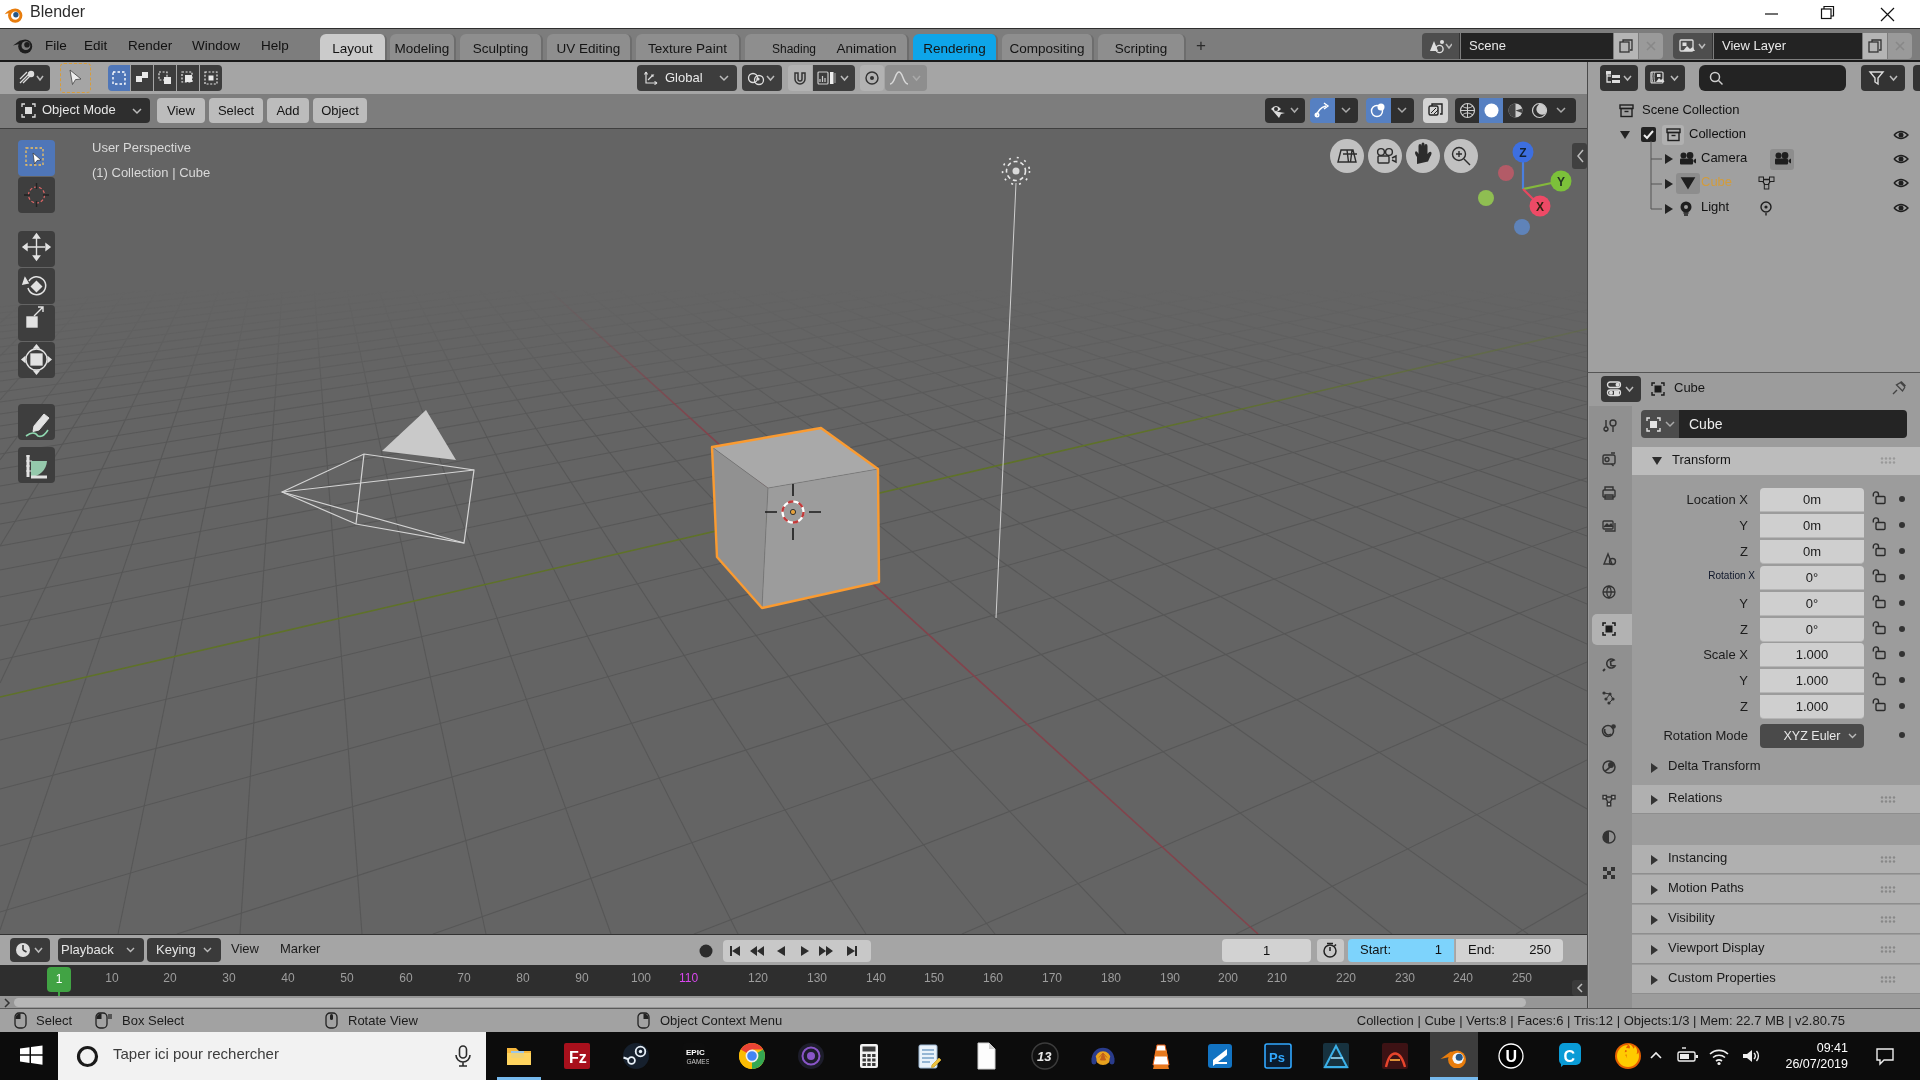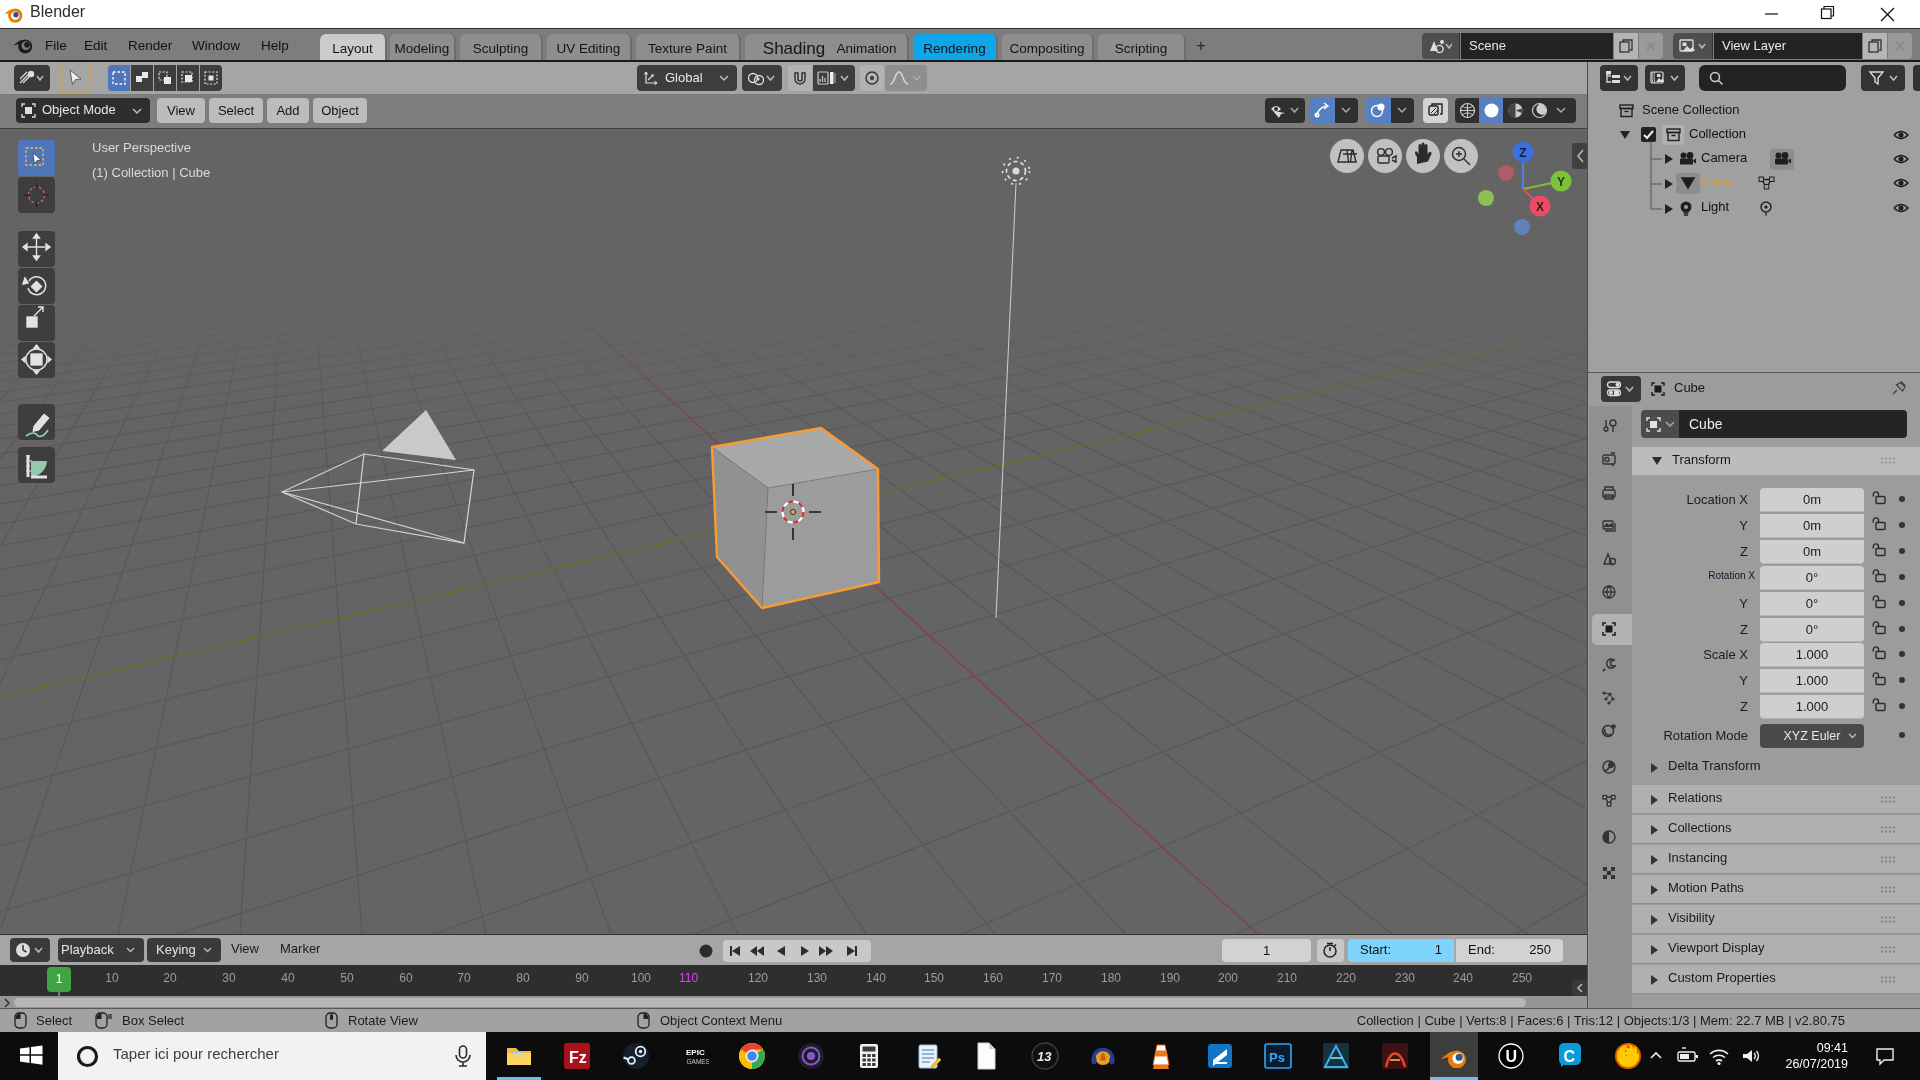--- a/index.html
+++ b/index.html
@@ -34,21 +34,21 @@
  <div class="abs" style="left:45px;top:9px;font-size:13.5px;color:#111">File</div>
     <div class="abs" style="left:84px;top:9px;font-size:13.5px;color:#111">Edit</div>
     <div class="abs" style="left:128px;top:9px;font-size:13.5px;color:#111">Render</div>
     <div class="abs" style="left:192px;top:9px;font-size:13.5px;color:#111">Window</div>
     <div class="abs" style="left:261px;top:9px;font-size:13.5px;color:#111">Help</div>
     <div class="abs" style="left:320px;top:5px;width:67px;height:29px;background:#cbcbcb;border-radius:6px 6px 0 0;border-right:2px solid #6d6d6d;color:#141414;font-size:13.5px;text-align:center;line-height:30px">Layout</div>
     <div class="abs" style="left:390px;top:5px;width:66px;height:29px;background:#8e8e8e;border-radius:6px 6px 0 0;border-right:2px solid #6d6d6d;color:#141414;font-size:13.5px;text-align:center;line-height:30px">Modeling</div>
     <div class="abs" style="left:460px;top:5px;width:83px;height:29px;background:#8e8e8e;border-radius:6px 6px 0 0;border-right:2px solid #6d6d6d;color:#141414;font-size:13.5px;text-align:center;line-height:30px">Sculpting</div>
     <div class="abs" style="left:547px;top:5px;width:85px;height:29px;background:#8e8e8e;border-radius:6px 6px 0 0;border-right:2px solid #6d6d6d;color:#141414;font-size:13.5px;text-align:center;line-height:30px">UV Editing</div>
     <div class="abs" style="left:636px;top:5px;width:105px;height:29px;background:#8e8e8e;border-radius:6px 6px 0 0;border-right:2px solid #6d6d6d;color:#141414;font-size:13.5px;text-align:center;line-height:30px">Texture Paint</div>
-    <div class="abs" style="left:745px;top:5px;width:100px;height:29px;background:#8e8e8e;border-radius:6px 6px 0 0;border-right:2px solid #6d6d6d;color:#141414;font-size:17px;text-align:center;line-height:30px">Shading</div>
+    <div class="abs" style="left:745px;top:5px;width:100px;height:29px;background:#8e8e8e;border-radius:6px 6px 0 0;border-right:2px solid #6d6d6d;color:#141414;font-size:12px;text-align:center;line-height:30px">Shading</div>
     <div class="abs" style="left:826px;top:5px;width:83px;height:29px;background:#8e8e8e;border-radius:6px 6px 0 0;border-right:2px solid #6d6d6d;color:#141414;font-size:13.5px;text-align:center;line-height:30px">Animation</div>
     <div class="abs" style="left:913px;top:5px;width:85px;height:29px;background:#0ea5e9;border-radius:6px 6px 0 0;border-right:2px solid #6d6d6d;color:#141414;font-size:13.5px;text-align:center;line-height:30px">Rendering</div>
     <div class="abs" style="left:1002px;top:5px;width:92px;height:29px;background:#8e8e8e;border-radius:6px 6px 0 0;border-right:2px solid #6d6d6d;color:#141414;font-size:13.5px;text-align:center;line-height:30px">Compositing</div>
     <div class="abs" style="left:1098px;top:5px;width:88px;height:29px;background:#8e8e8e;border-radius:6px 6px 0 0;border-right:2px solid #6d6d6d;color:#141414;font-size:13.5px;text-align:center;line-height:30px">Scripting</div>
     <div class="abs" style="left:1196px;top:7px;color:#2a2a2a;font-size:17px">+</div>
  <div class="abs" style="left:1422px;top:4px;width:38px;height:26px;background:#4e4e4e;border-radius:4px 0 0 4px;border-right:1px solid #333">
    <svg class="ic" style="margin:5px 0 0 4px" width="26" height="16" viewBox="0 0 26 16">
         <path d="M4 13 L8 3 L12 13 Z" fill="#ddd"></path>
         <circle cx="13.5" cy="11" r="3.6" fill="none" stroke="#ddd" stroke-width="1.4"></circle>
         <circle cx="16" cy="4" r="2" fill="#ddd"></circle>
@@ -771,38 +771,20 @@
           <circle cx="6" cy="1.5" r="1.2"></circle>
           <circle cx="10" cy="1.5" r="1.2"></circle>
           <circle cx="14" cy="1.5" r="1.2"></circle>
           <circle cx="2" cy="5.5" r="1.2"></circle>
           <circle cx="6" cy="5.5" r="1.2"></circle>
           <circle cx="10" cy="5.5" r="1.2"></circle>
           <circle cx="14" cy="5.5" r="1.2"></circle>
         </g>
       </svg>
 </div>
-    <div class="abs" style="left:44px;top:442px;width:289px;height:29px;background:#b0b0b0;border-bottom:1px solid #8e8e8e">
- <svg class="abs" style="left:18px;top:10px" width="8" height="10" viewBox="0 0 8 10">
-        <path d="M1 0 l7 5 l-7 5 Z" fill="#333"></path>
-      </svg>
- <div class="abs" style="left:36px;top:5px;font-size:13px;color:#191919">Collections</div>
- <svg class="abs" style="left:248px;top:11px" width="18" height="7" viewBox="0 0 18 7">
-        <g fill="#888">
-          <circle cx="2" cy="1.5" r="1.2"></circle>
-          <circle cx="6" cy="1.5" r="1.2"></circle>
-          <circle cx="10" cy="1.5" r="1.2"></circle>
-          <circle cx="14" cy="1.5" r="1.2"></circle>
-          <circle cx="2" cy="5.5" r="1.2"></circle>
-          <circle cx="6" cy="5.5" r="1.2"></circle>
-          <circle cx="10" cy="5.5" r="1.2"></circle>
-          <circle cx="14" cy="5.5" r="1.2"></circle>
-        </g>
-      </svg>
-</div>
     <div class="abs" style="left:44px;top:472px;width:289px;height:29px;background:#b0b0b0;border-bottom:1px solid #8e8e8e">
  <svg class="abs" style="left:18px;top:10px" width="8" height="10" viewBox="0 0 8 10">
         <path d="M1 0 l7 5 l-7 5 Z" fill="#333"></path>
       </svg>
  <div class="abs" style="left:36px;top:5px;font-size:13px;color:#191919">Instancing</div>
  <svg class="abs" style="left:248px;top:11px" width="18" height="7" viewBox="0 0 18 7">
         <g fill="#888">
           <circle cx="2" cy="1.5" r="1.2"></circle>
           <circle cx="6" cy="1.5" r="1.2"></circle>
           <circle cx="10" cy="1.5" r="1.2"></circle>
@@ -1051,21 +1033,21 @@
       <div class="abs" style="left:679px;top:6px;width:40px;text-align:left;font-size:12px;color:#d946ef">110</div>
       <div class="abs" style="left:738px;top:6px;width:40px;text-align:center;font-size:12px;color:#9d9d9d">120</div>
       <div class="abs" style="left:797px;top:6px;width:40px;text-align:center;font-size:12px;color:#9d9d9d">130</div>
       <div class="abs" style="left:856px;top:6px;width:40px;text-align:center;font-size:12px;color:#9d9d9d">140</div>
       <div class="abs" style="left:914px;top:6px;width:40px;text-align:center;font-size:12px;color:#9d9d9d">150</div>
       <div class="abs" style="left:973px;top:6px;width:40px;text-align:center;font-size:12px;color:#9d9d9d">160</div>
       <div class="abs" style="left:1032px;top:6px;width:40px;text-align:center;font-size:12px;color:#9d9d9d">170</div>
       <div class="abs" style="left:1091px;top:6px;width:40px;text-align:center;font-size:12px;color:#9d9d9d">180</div>
       <div class="abs" style="left:1150px;top:6px;width:40px;text-align:center;font-size:12px;color:#9d9d9d">190</div>
       <div class="abs" style="left:1208px;top:6px;width:40px;text-align:center;font-size:12px;color:#9d9d9d">200</div>
-      <div class="abs" style="left:1267px;top:6px;width:40px;text-align:center;font-size:12px;color:#9d9d9d">210</div>
+      <div class="abs" style="left:1267px;top:6px;width:40px;text-align:left;font-size:12px;color:#9d9d9d">210</div>
       <div class="abs" style="left:1326px;top:6px;width:40px;text-align:center;font-size:12px;color:#9d9d9d">220</div>
       <div class="abs" style="left:1385px;top:6px;width:40px;text-align:center;font-size:12px;color:#9d9d9d">230</div>
       <div class="abs" style="left:1443px;top:6px;width:40px;text-align:center;font-size:12px;color:#9d9d9d">240</div>
       <div class="abs" style="left:1502px;top:6px;width:40px;text-align:center;font-size:12px;color:#9d9d9d">250</div>
   <div class="abs" style="left:47px;top:2px;width:24px;height:25px;background:#41a344;border-radius:4px;color:#fff;font-size:12px;text-align:center;line-height:25px">1</div>
   <div class="abs" style="left:58px;top:27px;width:2px;height:4px;background:#41a344"></div>
  </div>
  <div class="abs" style="left:0;top:61px;width:1587px;height:13px;background:#969696">
   <div class="abs" style="left:14px;top:2px;width:1512px;height:9px;background:#b7b7b7;border-radius:5px"></div>
   <svg class="abs" style="left:2px;top:2px" width="10" height="10" viewBox="0 0 10 10">

